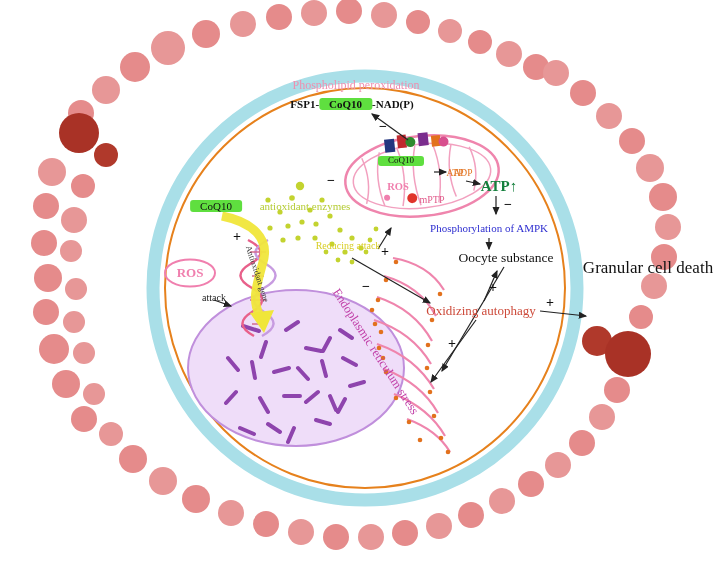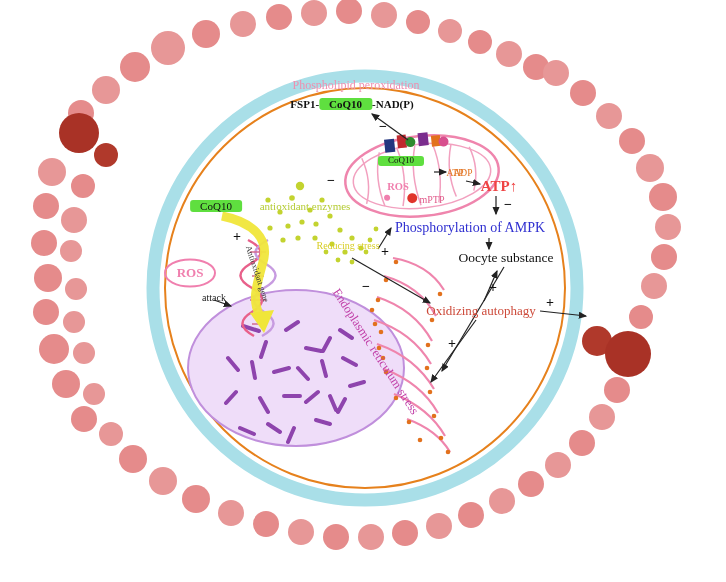--- a/index.html
+++ b/index.html
@@ -201,30 +201,31 @@
 <div class="lbl" style="left:352px;top:104px;font-size:11px;font-weight:bold;color:#111;">
   <span>FSP1-</span><span class="badge">CoQ10</span><span>-NAD(P)</span>
 </div>
 
 <div class="lbl badge" style="left:401px;top:161px;font-size:9px;">CoQ10</div>
 <div class="lbl" style="left:423px;top:173px;font-size:9.5px;color:#e2711d;margin-left:40px;">ADP</div>
 <div class="lbl" style="left:455px;top:173px;font-size:9.5px;color:#e2711d;">ATP</div>
 <div class="lbl" style="left:398px;top:187px;font-size:10.5px;font-weight:bold;color:#f07fae;">ROS</div>
 <div class="lbl" style="left:432px;top:199px;font-size:10px;color:#e05a8a;">mPTP</div>
 
-<div class="lbl" style="left:499px;top:186px;font-size:15px;font-weight:bold;color:#ef4444;">
+<div class="lbl" style="left:499px;top:186px;font-size:15px;font-weight:bold;color:#15803d;">
   <span>ATP</span><span>↑</span>
 </div>
-<div class="lbl" style="left:470px;top:228px;font-size:14px;color:#2f2fd0;text-align:right;">Phosphorylation of AMPK</div>
+<div class="lbl" style="left:489px;top:228px;font-size:11px;color:#2f2fd0;text-align:right;">Phosphorylation of AMPK</div>
 <div class="lbl" style="left:506px;top:258px;font-size:13.5px;color:#111;">Oocyte substance</div>
+<div class="lbl" style="left:648px;top:268px;font-size:17px;color:#111;">Granular cell death</div>
 <div class="lbl" style="left:481px;top:311px;font-size:13px;color:#cd4a3a;">Oxidizing autophagy</div>
 
 <div class="lbl badge" style="left:216px;top:206px;font-size:11px;">CoQ10</div>
 <div class="lbl" style="left:305px;top:206px;font-size:11px;color:#b5cc34;">antioxidant enzymes</div>
-<div class="lbl" style="left:348px;top:245px;font-size:10px;color:#d8ce25;">Reducing stress</div>
+<div class="lbl" style="left:348px;top:245px;font-size:10px;color:#d8ce25;">Reducing attack</div>
 <div class="lbl rot" style="left:257px;top:274px;font-size:8.5px;color:#333;--r:72deg;">Antioxidant gene</div>
 <div class="lbl" style="left:190px;top:273px;font-size:13px;font-weight:bold;color:#f07fae;">ROS</div>
 <div class="lbl" style="left:214px;top:297px;font-size:10px;color:#222;text-align:right;">attack</div>
 
 <div class="lbl rot" style="left:375px;top:352px;font-size:12.5px;color:#c13fa8;--r:57deg;">Endoplasmic reticulum stress</div>
 
 <div class="sign" style="left:383px;top:127px;">−</div>
 <div class="sign" style="left:331px;top:181px;">−</div>
 <div class="sign" style="left:508px;top:205px;">−</div>
 <div class="sign" style="left:237px;top:237px;">+</div>

